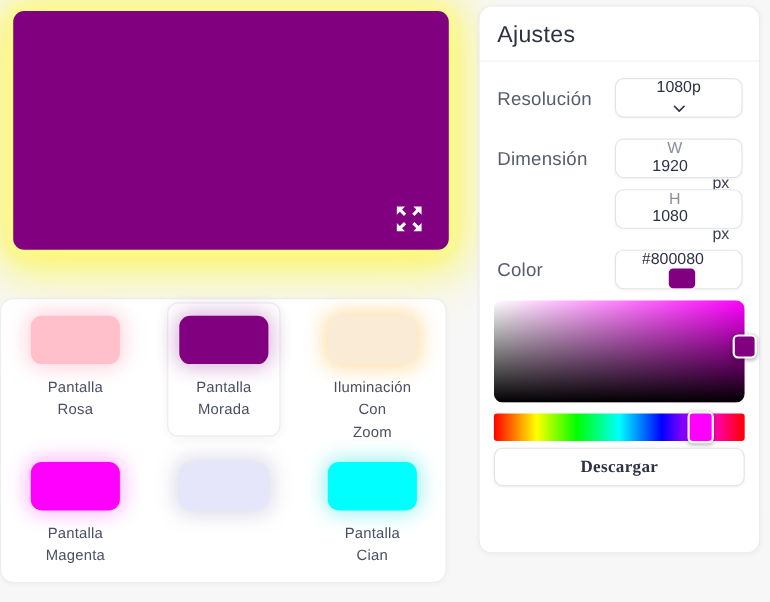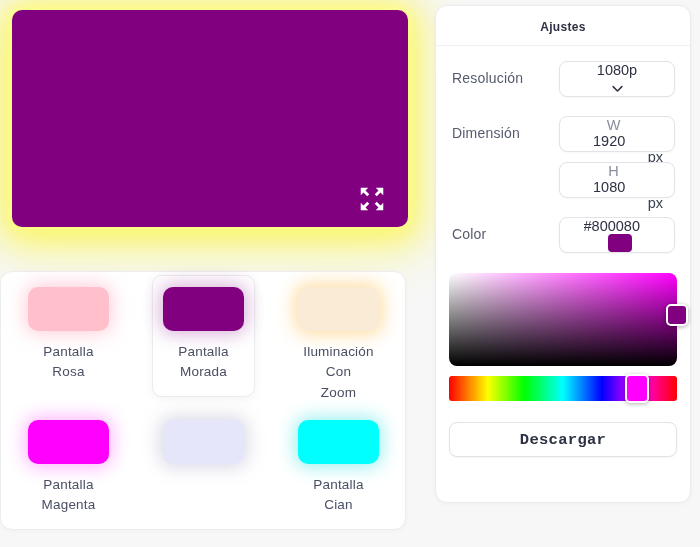--- a/index.html
+++ b/index.html
@@ -52,28 +52,28 @@
 
   
   .settings {
     position:absolute; left:435px; top:5px; width:256px; height:498px;
     background:#fff; border:1px solid #ececee; border-radius:12px;
     box-shadow:0 1px 4px rgba(0,0,0,.04);
   }
   .settings-header {
     padding:14px 16px 11px; border-bottom:1px solid #f1f1f3;
   }
-  .settings-title { font-size:12px; font-weight:bold; letter-spacing:.3px;text-align:center; }
+  .settings-title { font-size:21px; font-weight:normal; letter-spacing:.3px; }
 
   .row {
     display:flex; justify-content:space-between; align-items:flex-start;
     margin:15px 15px 0 16px;
   }
   .row + .row { margin-top:19px; }
-  .row-label { font-size:14px; color:#565c6e; letter-spacing:.2px; padding-top:9px; }
+  .row-label { font-size:17px; color:#565c6e; letter-spacing:.2px; padding-top:9px; }
 
   .control-box {
     width:116px; height:36px; border:1px solid #e3e3e7; border-radius:8px;
     background:#fff; display:flex; align-items:center; padding:0 11px;
     font-size:14.5px; color:#2d3142; cursor:pointer;
     box-shadow:0 1px 2px rgba(0,0,0,.03);
     flex-direction:column;
   }
   .control-col { display:flex; flex-direction:column; gap:10px; }
   .select-box { justify-content:space-between; }
@@ -104,23 +104,23 @@
     border-radius:3px; cursor:pointer;
     background:linear-gradient(to right,#ff0000 0%,#ffff00 17%,#00ff00 33%,
                #00ffff 50%,#0000ff 67%,#ff00ff 83%,#ff0000 100%);
   }
   .hue-handle {
     position:absolute; left:176px; top:-2px; width:24px; height:29px;
     border:2px solid #fff; border-radius:5px;
     box-shadow:0 1px 4px rgba(0,0,0,.3); cursor:grab;
   }
   .download-btn {
-    position:absolute; left:13px; top:416px; width:228px; height:35px;
+    position:absolute; left:13px; top:401px; width:228px; height:35px;
     background:#fff; border:1px solid #e3e3e7; border-radius:8px;
-    font-family:Liberation Mono, monospace;
+    font-family:Liberation Serif, serif;
     font-size:15.5px; font-weight:bold; color:#2d3142; letter-spacing:.3px;
     cursor:pointer; box-shadow:0 1px 2px rgba(0,0,0,.04);
   }
 </style>
 </head>
 <body>
 
 <div class="preview" style="background: rgb(128, 0, 128);">
   <div class="expand-btn">
     <svg viewBox="0 0 24 24" fill="#ffffff" xmlns="http://www.w3.org/2000/svg">

